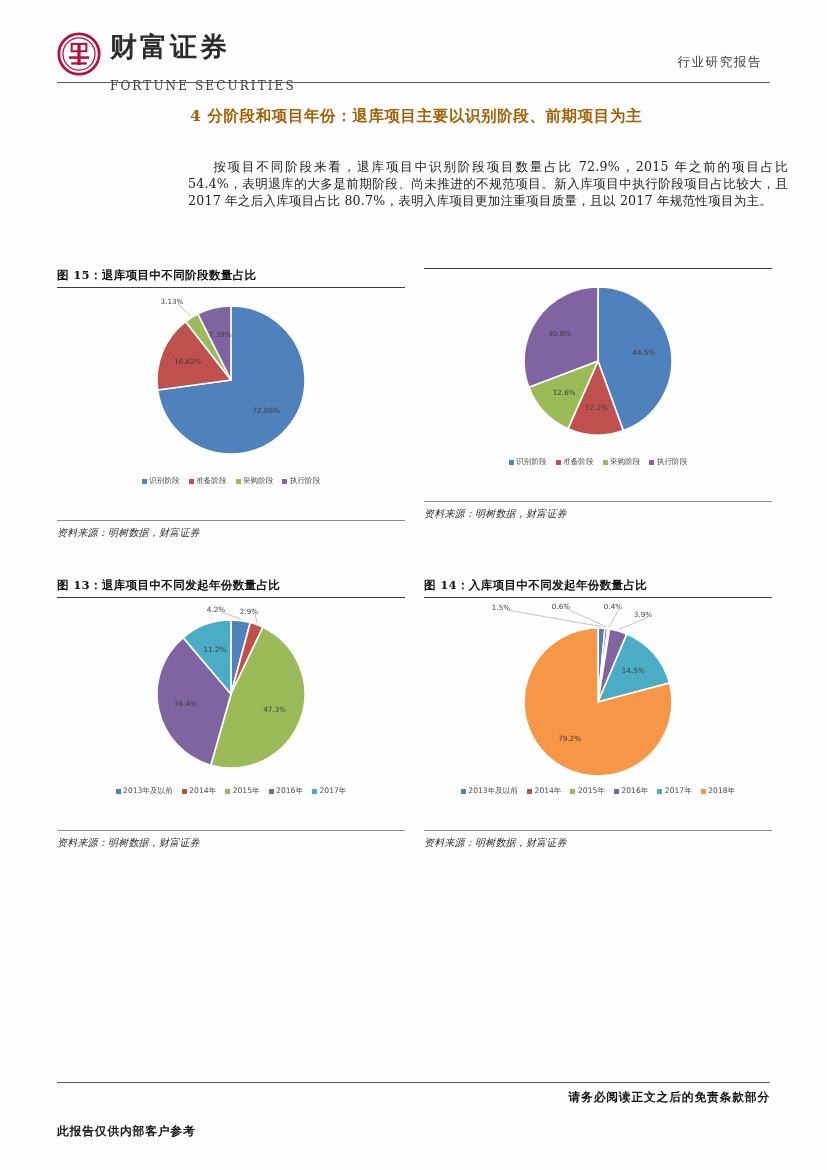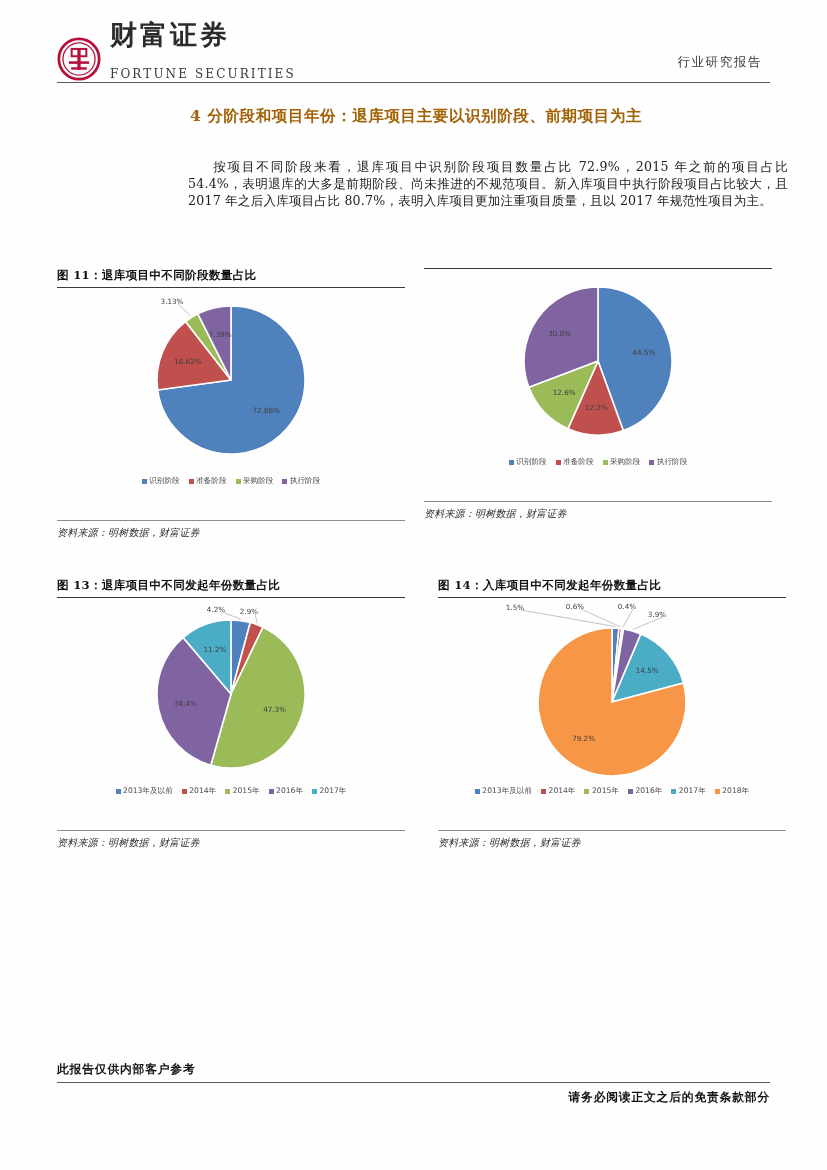--- a/index.html
+++ b/index.html
@@ -24,23 +24,23 @@
   .header {
     position: absolute;
     top: 18px;
     left: 57px;
     width: 713px;
     height: 62px;
   }
   .logo-wrap {
     position: absolute;
     left: 0;
-    top: 2px;
+    top: 14px;
     display: flex;
-    align-items: flex-end;
+    align-items: flex-start;
   }
   .logo-seal {
     width: 44px;
     height: 44px;
     flex: 0 0 44px;
   }
   .logo-text-block {
     margin-left: 9px;
     padding-top: 1px;
   }
@@ -102,21 +102,21 @@
     letter-spacing: 0.2px;
   }
   
   .figure {
     position: absolute;
     width: 348px;
   }
   .fig-11 { left: 57px;  top: 268px; }
   .fig-12 { left: 424px; top: 268px; }
   .fig-13 { left: 57px;  top: 578px; }
-  .fig-14 { left: 438px; top: 578px; }
+  .fig-14 { left: 424px; top: 578px; }
 
   .fig-title {
     font-family: "DejaVu Serif", "Liberation Serif", serif;
     font-size: 11.6px;
     font-weight: bold;
     color: #111;
     letter-spacing: 0.3px;
     padding-bottom: 4px;
   }
   .fig-title-rule {
@@ -188,21 +188,21 @@
   .footer-rule {
     position: absolute;
     left: 57px;
     right: 57px;
     top: 1082px;
     border-top: 1.5px solid #58595b;
   }
   .footer-left {
     position: absolute;
     left: 57px;
-    top: 1062px;
+    top: 1124px;
     font-family: "DejaVu Serif", "Liberation Serif", serif;
     font-size: 11.8px;
     font-weight: bold;
     letter-spacing: 0.8px;
     color: #141414;
   }
   .footer-right {
     position: absolute;
     right: 57px;
     top: 1090px;
@@ -235,21 +235,21 @@
     </div>
     <div class="header-right">行业研究报告</div>
   </div>
   <div class="header-rule"></div>
 
   <div class="section-title">4 分阶段和项目年份：退库项目主要以识别阶段、前期项目为主</div>
 
   <div class="body-para">按项目不同阶段来看，退库项目中识别阶段项目数量占比 72.9%，2015 年之前的项目占比 54.4%，表明退库的大多是前期阶段、尚未推进的不规范项目。新入库项目中执行阶段项目占比较大，且 2017 年之后入库项目占比 80.7%，表明入库项目更加注重项目质量，且以 2017 年规范性项目为主。</div>
 
   <div class="figure fig-11">
-    <div class="fig-title">图 11：退库项目中不同阶段数量占比</div>
+    <div class="fig-title">图 15：退库项目中不同阶段数量占比</div>
     <div class="fig-title-rule"></div>
     <div class="fig-body">
       <div class="chart-area">
         <svg class="pie-svg" width="250" height="200" viewBox="0 0 250 200">
           <g>
               <path d="M 125 92 L 125 18 A 74 74 0 1 1 51.667935595835004 101.92009728900868 Z" fill="#4F81BD" stroke="#ffffff" stroke-width="1.6"></path>
               <path d="M 125 92 L 51.667935595835004 101.92009728900868 A 74 74 0 0 1 79.57143644259294 33.58557016360918 Z" fill="#C0504D" stroke="#ffffff" stroke-width="1.6"></path>
               <path d="M 125 92 L 79.57143644259294 33.58557016360918 A 74 74 0 0 1 91.86120822378649 25.834899836751063 Z" fill="#9BBB59" stroke="#ffffff" stroke-width="1.6"></path>
               <path d="M 125 92 L 91.86120822378649 25.834899836751063 A 74 74 0 0 1 124.99999999999991 18 Z" fill="#8064A2" stroke="#ffffff" stroke-width="1.6"></path>
             </g>

